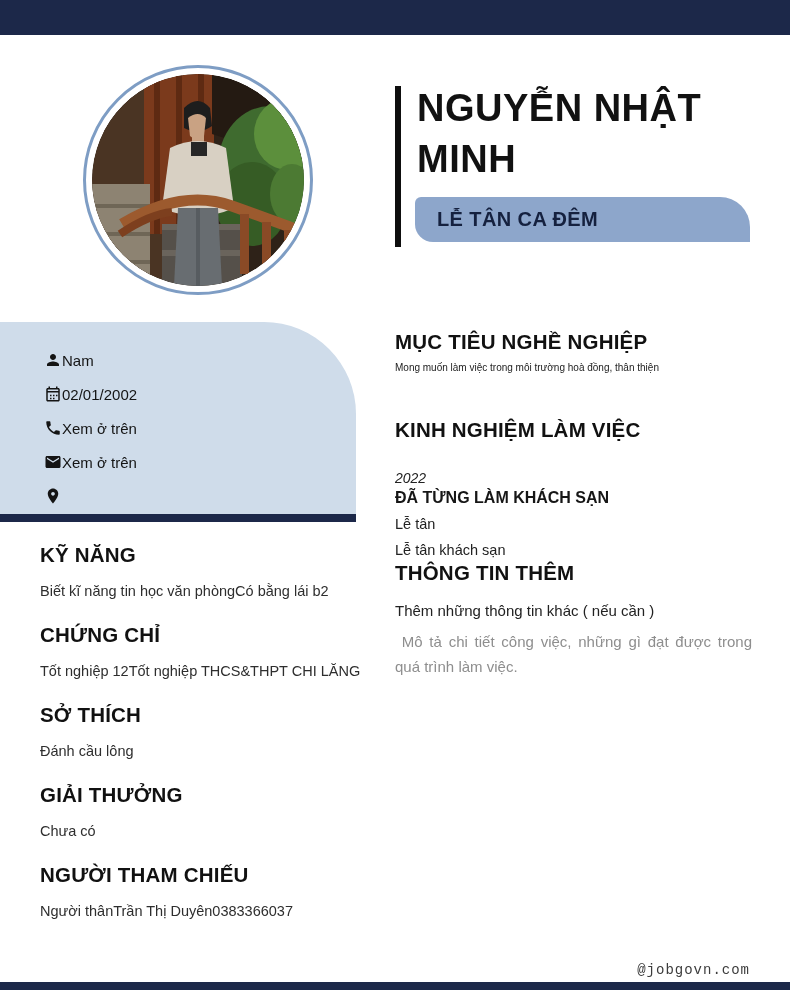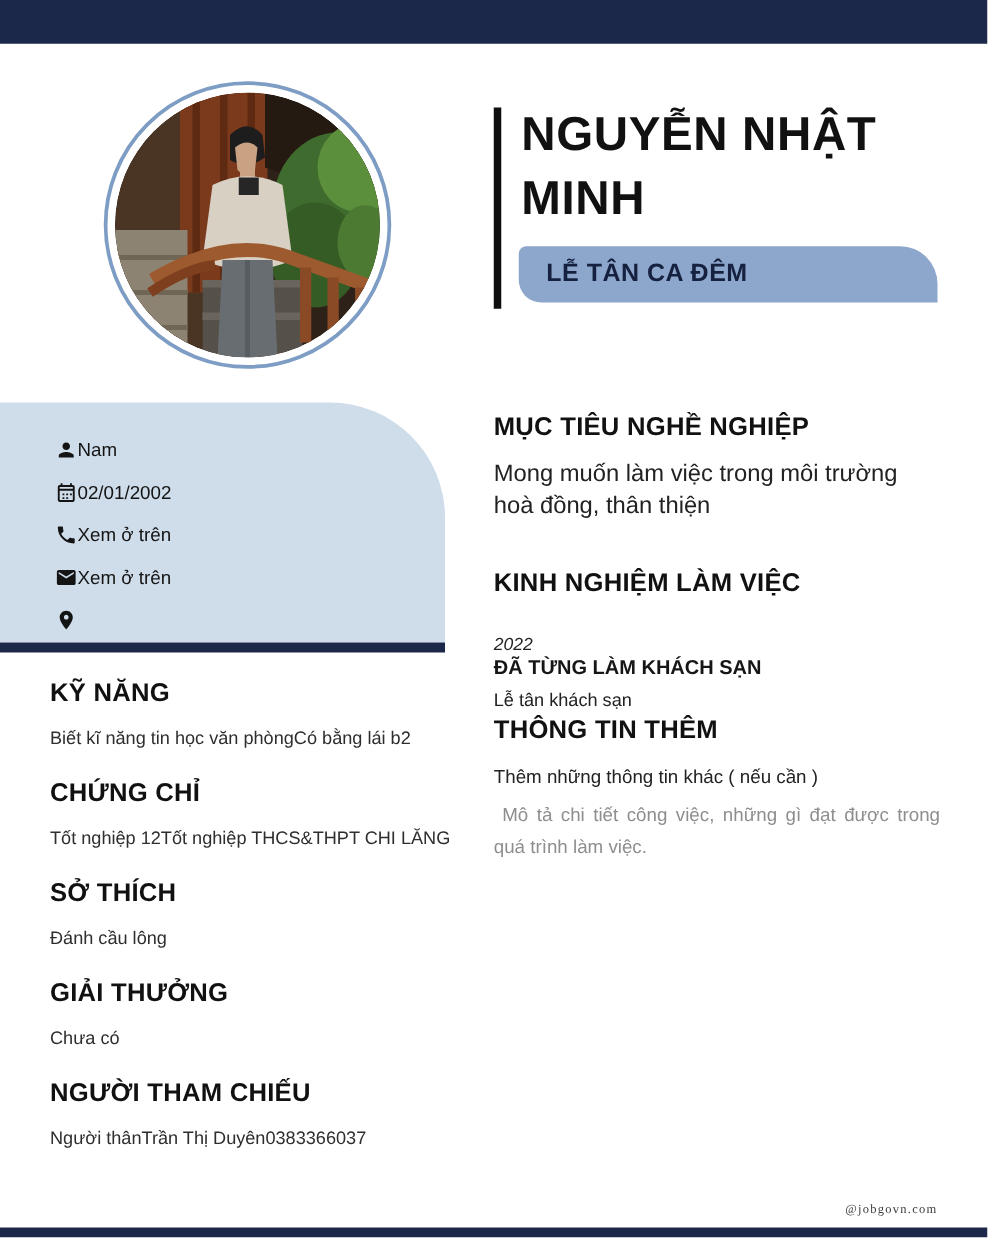--- a/index.html
+++ b/index.html
@@ -71,37 +71,37 @@
   .right-col { position: absolute; left: 395px; top: 328px; width: 357px; }
 
   h2.sec {
     font-size: 20.5px; line-height: 27px; font-weight: 700; color: #111;
     letter-spacing: 0.2px;
   }
   .left-col .sec-body {
     font-size: 14.5px; line-height: 20px; color: #2e2e2e;
     margin: 13px 0 20px 0;
   }
-  .obj-text { font-size: 19px; line-height: 25px; color: #222; margin-top: 12px; }
+  .obj-text { font-size: 10px; line-height: 25px; color: #222; }
   .h-exp { margin-top: 36px; }
   .exp-period { margin-top: 26px; font-size: 14px; font-style: italic; color: #222; line-height: 18px; }
   .exp-employer { margin-top: 2px; font-size: 16px; font-weight: 700; color: #161616; line-height: 18px; }
   .exp-line { margin-top: 8px; font-size: 14.5px; color: #222; line-height: 18px; }
   .h-add { }
   .add-note { margin-top: 14px; font-size: 15px; color: #222; line-height: 21px; }
   .add-placeholder {
     margin-top: 8px; font-size: 15px; line-height: 25px; color: #8e8e8e;
     text-align: justify;
   }
   .add-placeholder::before { content: "\00a0"; }
 
   .watermark {
     position: absolute; right: 40px; top: 962px;
-    font-family: Liberation Serif, serif;
-    font-size: 10px; color: #3c3c3c; letter-spacing: 1px;
+    font-family: Liberation Mono, monospace;
+    font-size: 14px; color: #3c3c3c; letter-spacing: 1px;
   }
 </style>
 </head>
 <body style="--navy: #1c2849; --panel: #cfdcea; --ribbon: #8da6cb; --ring: #7e9dc4;">
 
 <div class="bar top"></div>
 
 <div class="photo-ring">
   <svg width="212" height="212" viewBox="0 0 212 212">
     <defs>
@@ -212,20 +212,21 @@
   <div class="sec-body">Người thânTrần Thị Duyên0383366037</div>
 </div>
 
 <div class="right-col">
   <h2 class="sec">MỤC TIÊU NGHỀ NGHIỆP</h2>
   <div class="obj-text">Mong muốn làm việc trong môi trường hoà đồng, thân thiện</div>
 
   <h2 class="sec h-exp">KINH NGHIỆM LÀM VIỆC</h2>
   <div class="exp-period">2022</div>
   <div class="exp-employer">ĐÃ TỪNG LÀM KHÁCH SẠN</div>
+  <div class="exp-line">Lễ tân</div>
   <div class="exp-line">Lễ tân khách sạn</div>
 
   <h2 class="sec h-add">THÔNG TIN THÊM</h2>
   <div class="add-note">Thêm những thông tin khác ( nếu cần )</div>
   <div class="add-placeholder">Mô tả chi tiết công việc, những gì đạt được trong quá trình làm việc.</div>
 </div>
 
 <div class="watermark">@jobgovn.com</div>
 <div class="bar bottom"></div>
 

